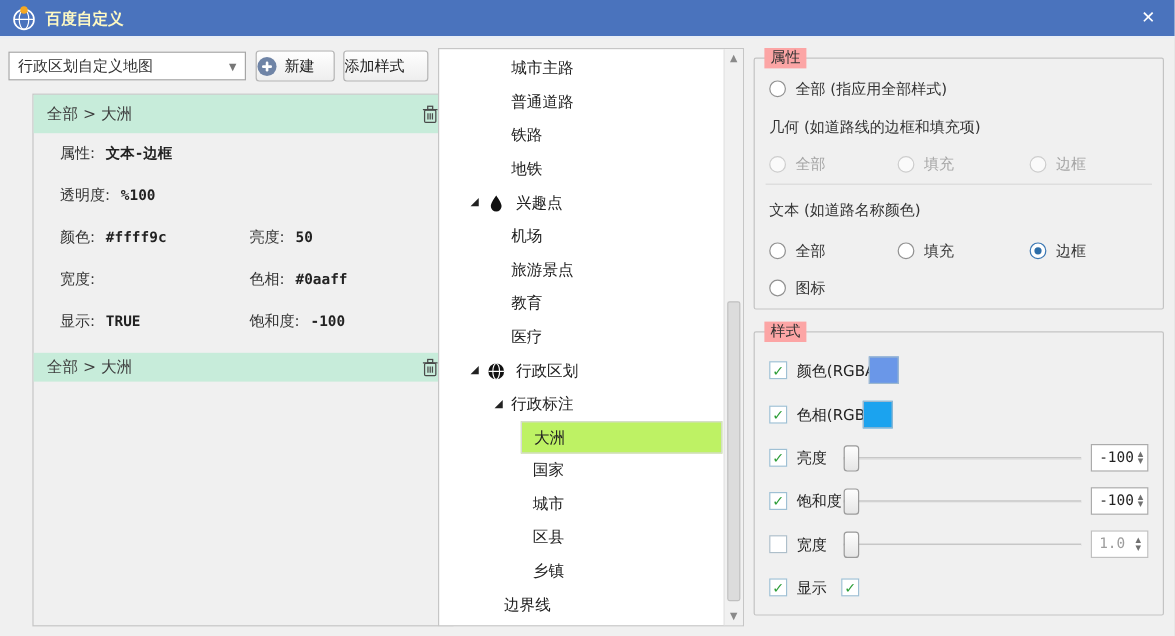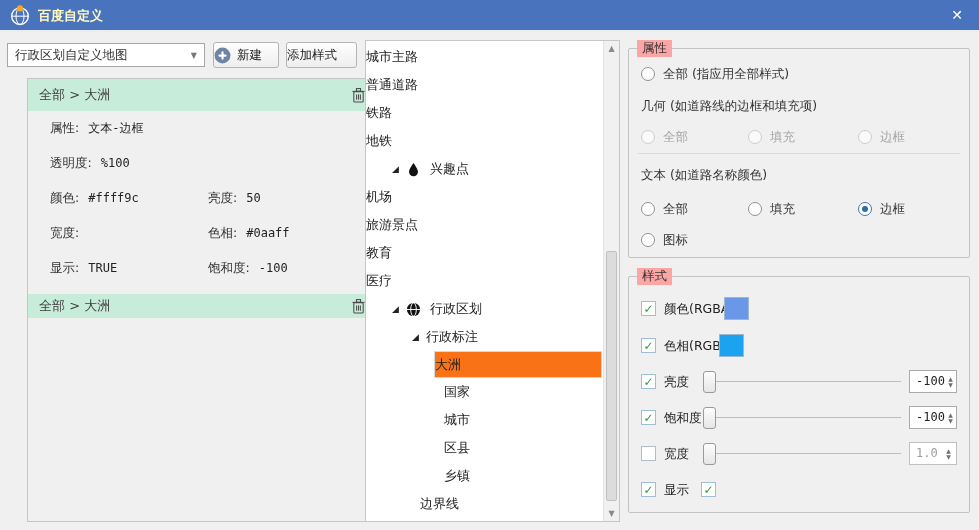--- a/index.html
+++ b/index.html
@@ -32,34 +32,34 @@
     border:1px solid #c6c6c6; background:#f0f0f0;margin-left:20px; }
   .path-bar { position:absolute; left:0; right:0; background:#c7ecda; display:flex;
     align-items:center; padding:0 11px; color:#3e3e3e; font-size:13px; }
   .path-bar.first { top:0; height:32px; }
   .path-bar.second { top:215px; height:24px; }
   .trash { margin-left:auto; width:15px; height:17px; cursor:pointer; }
   .prow { position:absolute; left:22px; right:8px; height:20px; display:flex; align-items:center; }
   .pcol1 { width:158px; display:flex; align-items:center; }
   .pcol2 { flex:1; display:flex; align-items:center; }
   .plabel { color:#333; margin-right:9px; font-size:12.5px; }
-  .pvalue { font-family:"DejaVu Sans Mono", monospace; font-size:12px; color:#222; }
+  .pvalue { font-family:"DejaVu Sans Mono", monospace; font-size:12px; color:#222;font-weight:bold; }
 
   
   .tree-panel { position:absolute; left:365px; top:40px; width:255px; height:482px;
     background:#fff; border:1px solid #c6c6c6; }
   .tree-rows { position:absolute; top:2px; left:0; right:17px; }
   .trow { height:28px; display:flex; align-items:center; color:#222; font-size:13px; }
   .ind-l1 { padding-left:26px; }
-  .ind-l2 { }
+  .ind-l2 { padding-left:60px; }
   .ind-l2b { padding-left:54px; }
   .ind-l1b { padding-left:46px; }
   .ind-l3 { padding-left:78px; }
-  .trow.selected { margin-left:68px; padding-left:0; height:27px;
-    background:#f97316; border:1px solid #d9d9d9; }
+  .trow.selected { margin-left:68px; padding-left:10px; height:27px;
+    background:#bef264; border:1px solid #d9d9d9; }
   .expand { font-size:9px; color:#222; margin-right:7px; }
   .tree-ic { width:15px; height:15px; margin-right:9px; flex:none; }
   .vscroll { position:absolute; top:0; right:0; bottom:0; width:16px; background:#f1f1f1;
     border-left:1px solid #e4e4e4; }
   .varrow { position:absolute; left:0; right:0; text-align:center; color:#8a8a8a; font-size:8px; }
   .varrow.up { top:3px; } .varrow.down { bottom:3px; }
   .vthumb { position:absolute; left:2px; right:2px; top:210px; height:250px;
     background:#dcdcdc; border:1px solid #c0c0c0; border-radius:2px; }
 
   

